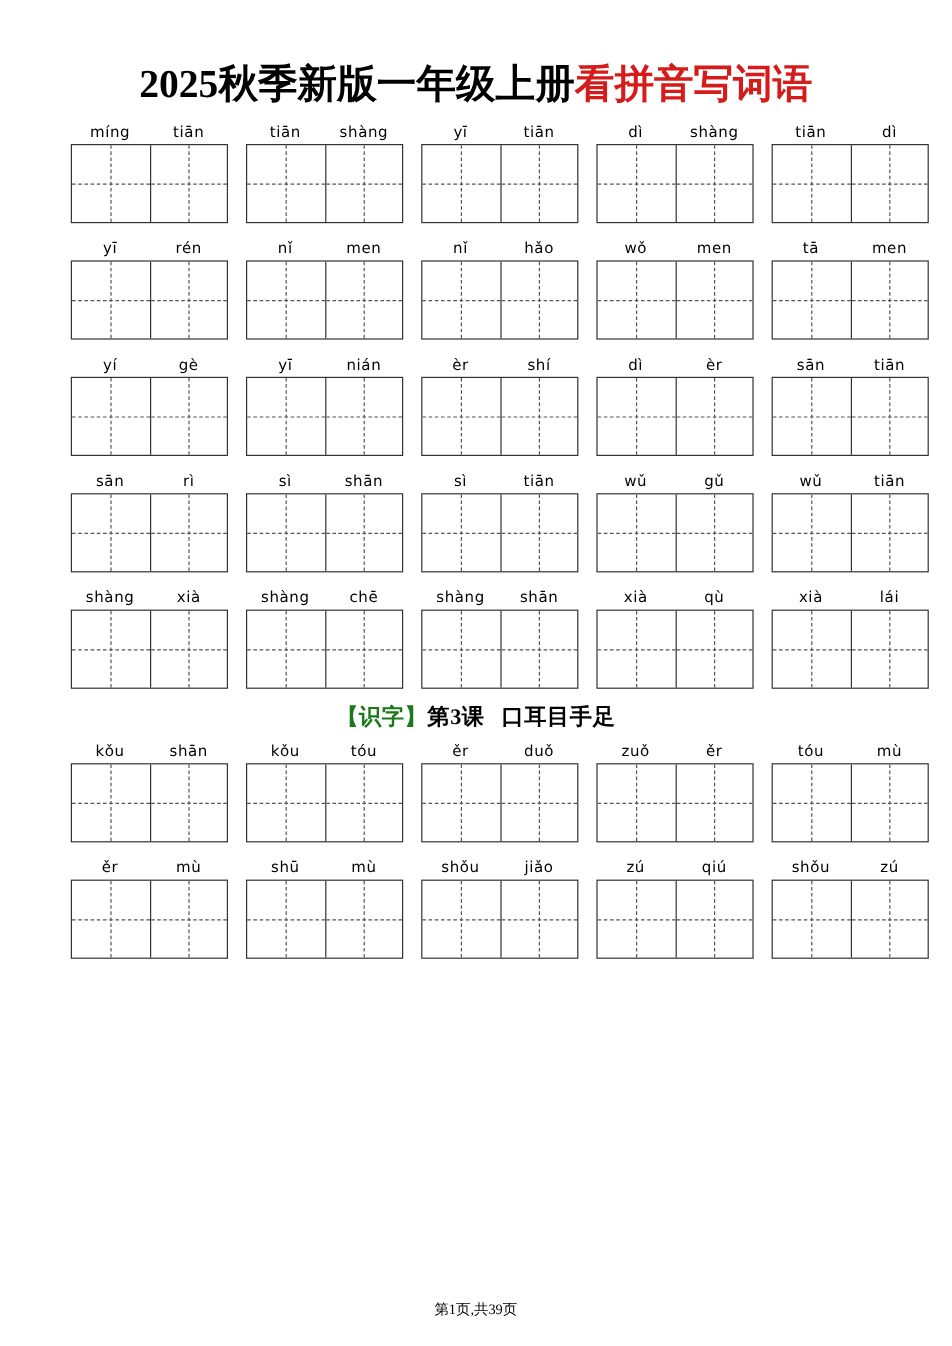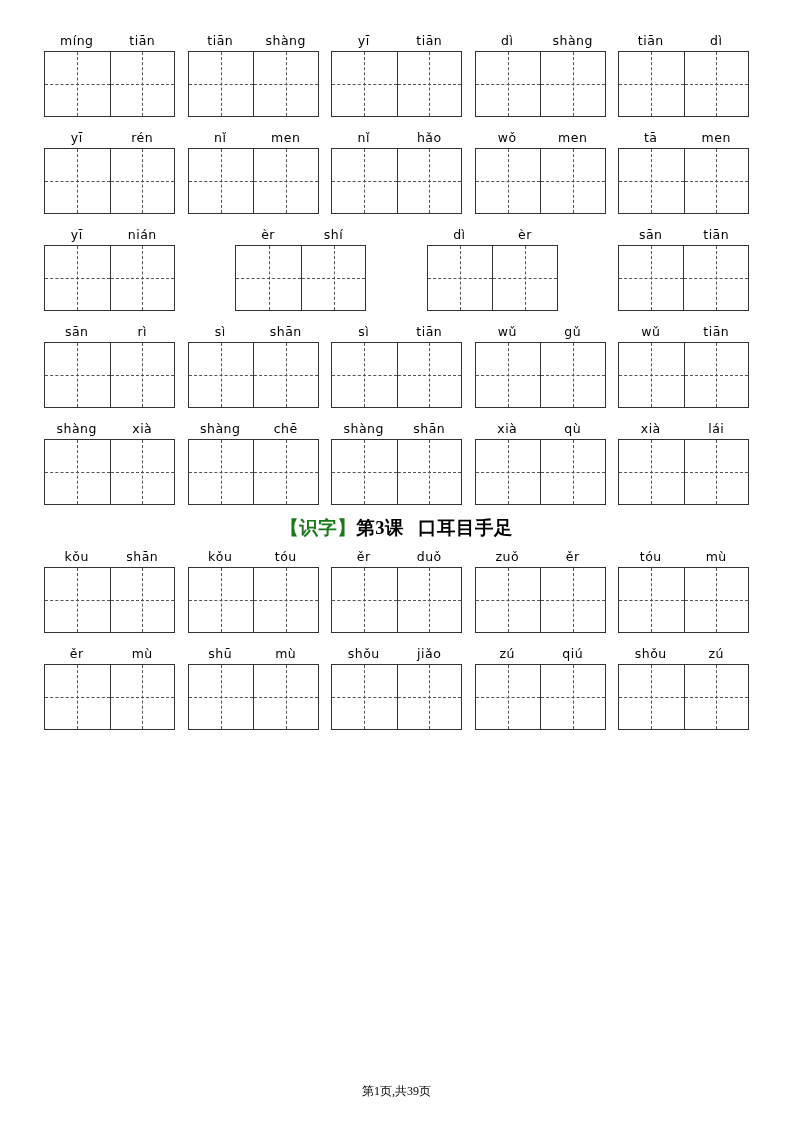--- a/index.html
+++ b/index.html
@@ -50,20 +50,21 @@
 
   
   .word-row {
     display: flex;
     justify-content: space-between;
     margin: 0 0 10px 0;
     padding: 0 4px;
   }
   .word-item {
     width: 131px;
+    margin-left: 15px;
   }
   .pinyin-line {
     display: flex;
     height: 18px;
     align-items: flex-end;
     justify-content: space-around;
     margin-bottom: 3px;
   }
   .pinyin {
     font-family: "DejaVu Sans", sans-serif;
@@ -120,20 +121,23 @@
     font-size: 12px;
     font-family: "Liberation Serif", serif;
     color: #000;
   }
 </style>
 </head>
 <body>
 
 <div class="page">
 
+  <h1 class="doc-title">
+    <span class="black-part">2025秋季新版一年级上册</span><span class="red-part">看拼音写词语</span>
+  </h1>
 
   <div id="sections-container">
       <div class="section">
         <div class="word-row">
           <div class="word-item">
             <div class="pinyin-line">
               <span class="pinyin">míng</span>
               <span class="pinyin">tiān</span>
             </div>
             <div class="grid">
@@ -230,20 +234,30 @@
             </div>
             <div class="grid">
               <div class="cell"></div>
               <div class="cell"></div>
             </div>
           </div>
         </div>
       </div>
       <div class="section">
         <div class="word-row">
+          <div class="word-item">
+            <div class="pinyin-line">
+              <span class="pinyin">yí</span>
+              <span class="pinyin">gè</span>
+            </div>
+            <div class="grid">
+              <div class="cell"></div>
+              <div class="cell"></div>
+            </div>
+          </div>
           <div class="word-item">
             <div class="pinyin-line">
               <span class="pinyin">yī</span>
               <span class="pinyin">nián</span>
             </div>
             <div class="grid">
               <div class="cell"></div>
               <div class="cell"></div>
             </div>
           </div>

